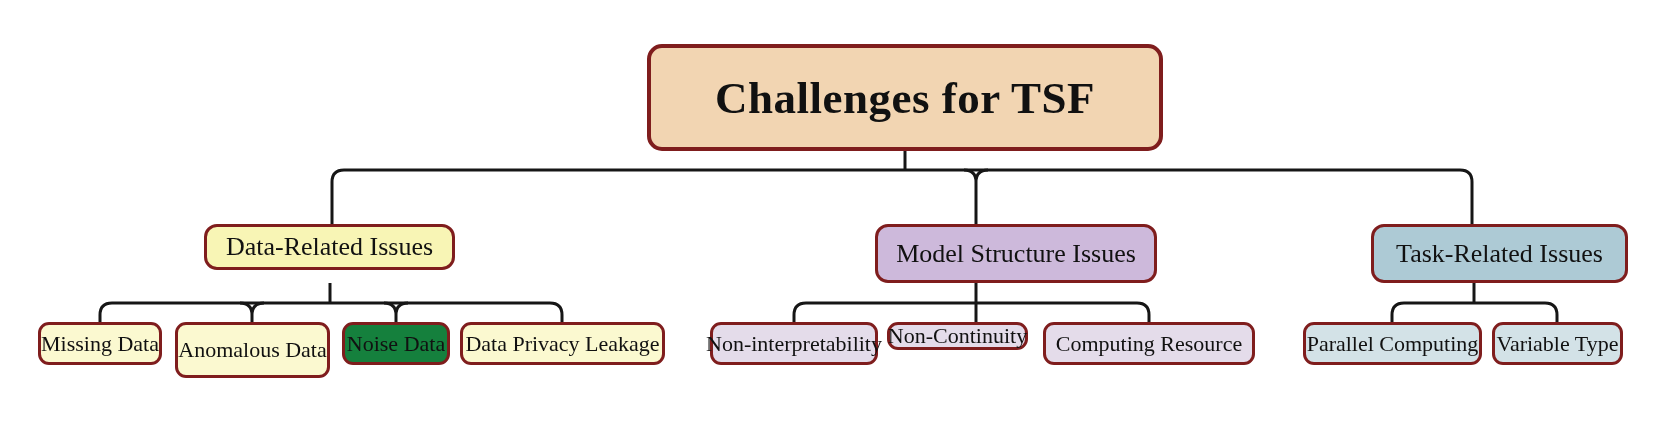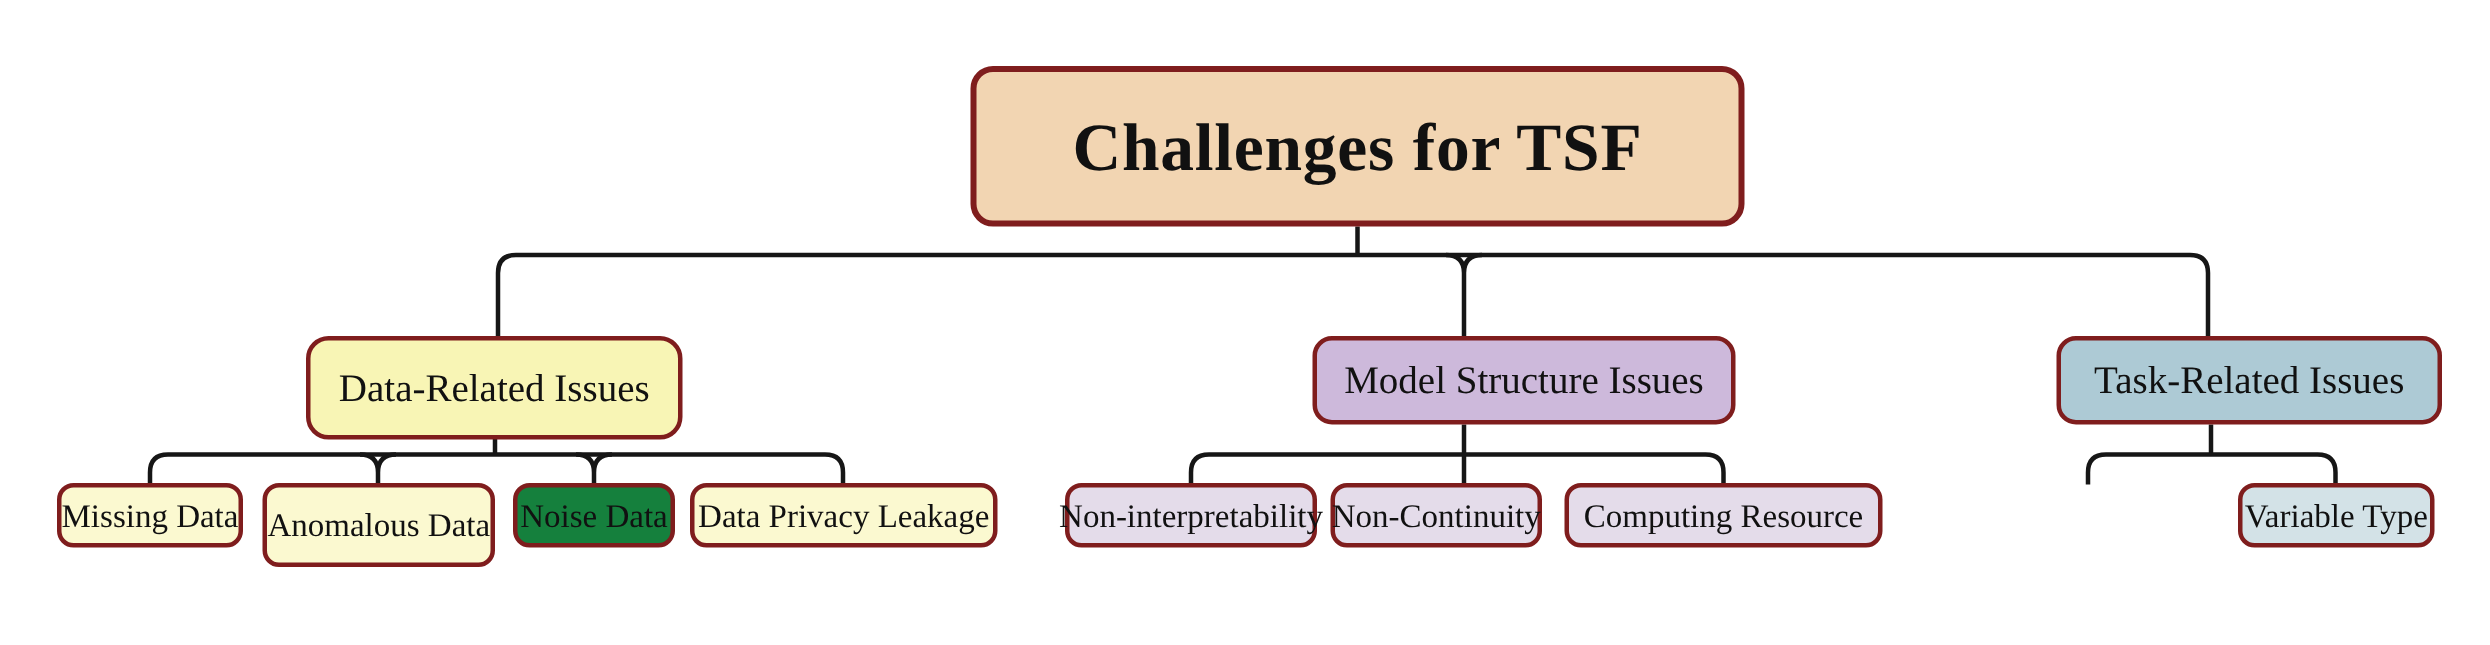--- a/index.html
+++ b/index.html
@@ -53,28 +53,29 @@
 
     <path d="M976 283 L976 323"></path>
     <path d="M794 323 L794 315 Q794 303 806 303 L1137 303 Q1149 303 1149 315 L1149 323"></path>
 
     <path d="M1474 283 L1474 303"></path>
     <path d="M1392 323 L1392 315 Q1392 303 1404 303 L1545 303 Q1557 303 1557 315 L1557 323"></path>
   </svg>
 
   <div class="node root" style="left: 647px; top: 44px; width: 516px; height: 107px; background: rgb(242, 213, 178);">Challenges for TSF</div>
 
-  <div class="node branch" style="left: 204px; top: 224px; width: 251px; height: 69px; background: rgb(248, 245, 181); border-radius: 15px;">Data-Related Issues</div>
+  <div class="node branch" style="left: 204px; top: 224px; width: 251px; height: 46px; background: rgb(248, 245, 181);">Data-Related Issues</div>
   <div class="node branch" style="left: 835px; top: 224px; width: 282px; height: 59px; background: rgb(205, 185, 219); margin-left: 40px;">Model Structure Issues</div>
   <div class="node branch" style="left: 1346px; top: 224px; width: 257px; height: 59px; background: rgb(173, 202, 213); margin-left: 25px;">Task-Related Issues</div>
 
   <div class="node leaf" style="left: 38px; top: 322px; width: 124px; height: 43px; background: rgb(251, 249, 208);">Missing Data</div>
   <div class="node leaf" style="left: 175px; top: 322px; width: 155px; height: 56px; background: rgb(251, 249, 208);">Anomalous Data</div>
   <div class="node leaf" style="left: 342px; top: 322px; width: 108px; height: 43px; background: #15803d;">Noise Data</div>
   <div class="node leaf" style="left: 460px; top: 322px; width: 205px; height: 43px; background: rgb(251, 249, 208);">Data Privacy Leakage</div>
 
   <div class="node leaf" style="left: 710px; top: 322px; width: 168px; height: 43px; background: rgb(228, 220, 234);">Non-interpretability</div>
-  <div class="node leaf" style="left: 887px; top: 322px; width: 141px; height: 43px; background: rgb(228, 220, 234);">Non-Continuity</div>
+  <div class="node leaf" style="left: 887px; top: 322px; width: 141px; height: 28px; background: rgb(228, 220, 234);">Non-Continuity</div>
   <div class="node leaf" style="left: 1043px; top: 322px; width: 212px; height: 43px; background: rgb(228, 220, 234);">Computing Resource</div>
 
+  <div class="node leaf" style="left: 1303px; top: 322px; width: 179px; height: 43px; background: rgb(211, 226, 231);">Parallel Computing</div>
   <div class="node leaf" style="left: 1492px; top: 322px; width: 131px; height: 43px; background: rgb(211, 226, 231);">Variable Type</div>
 
 </div>
 
 </body></html>

